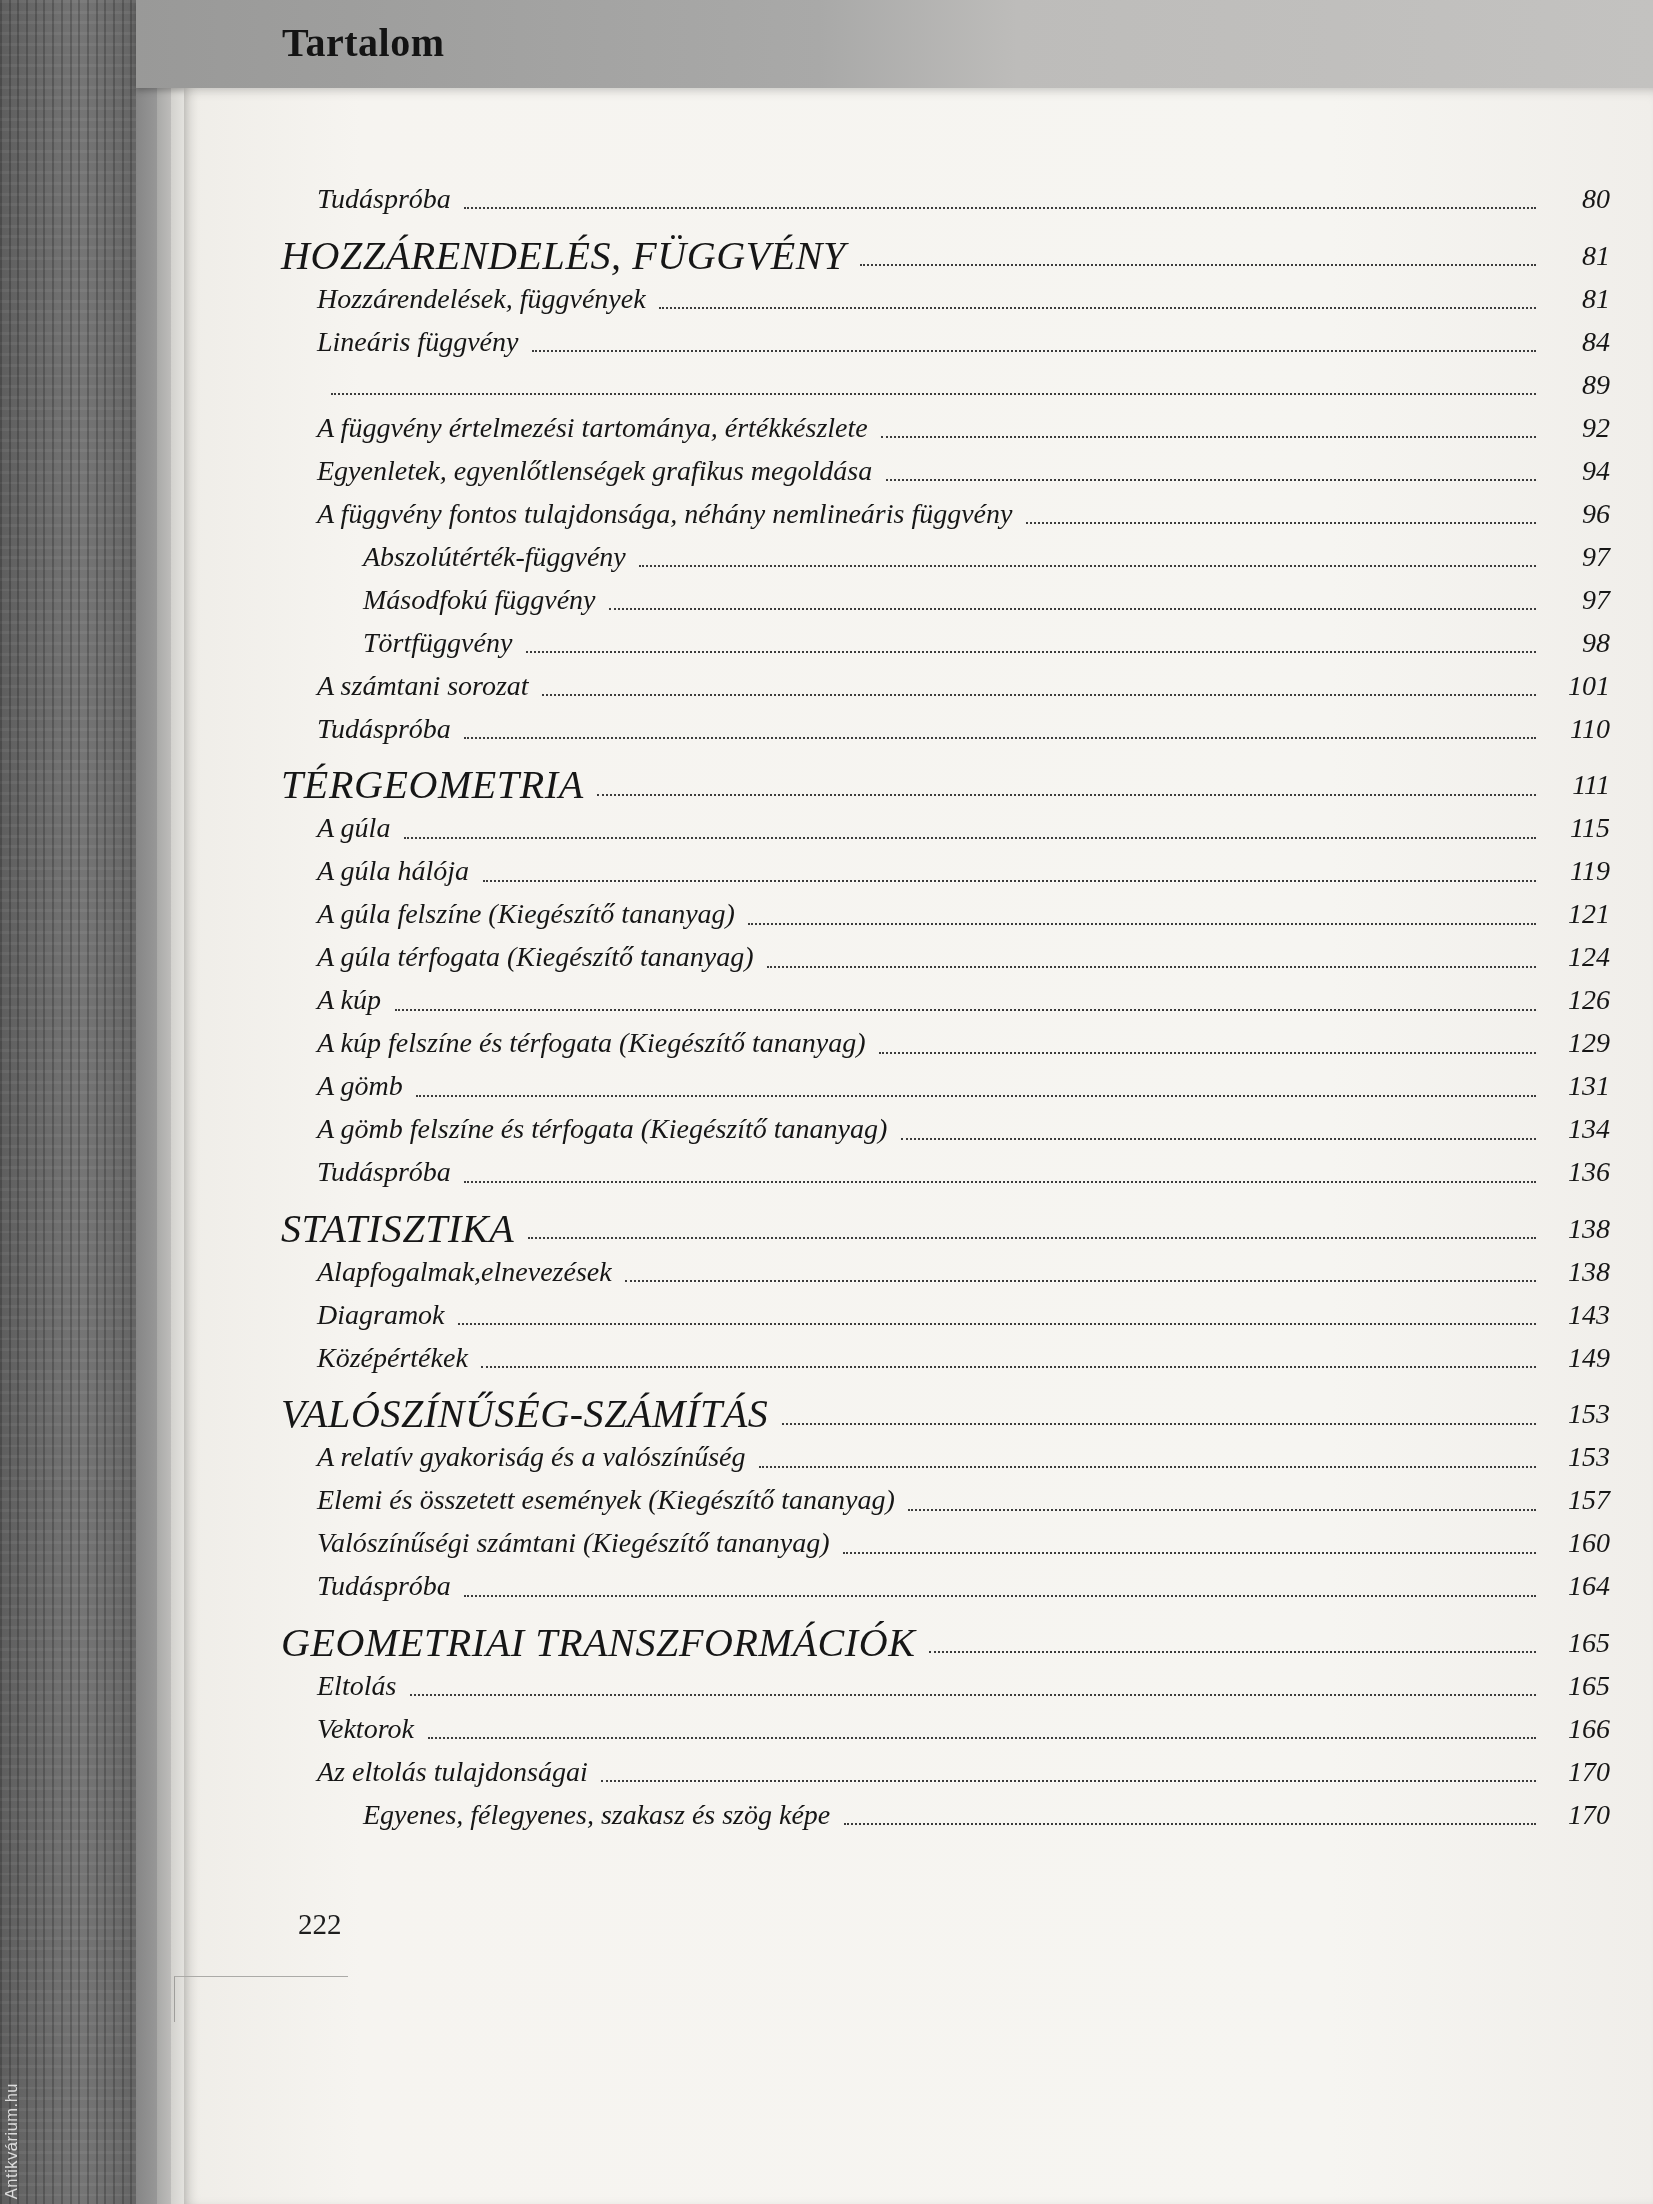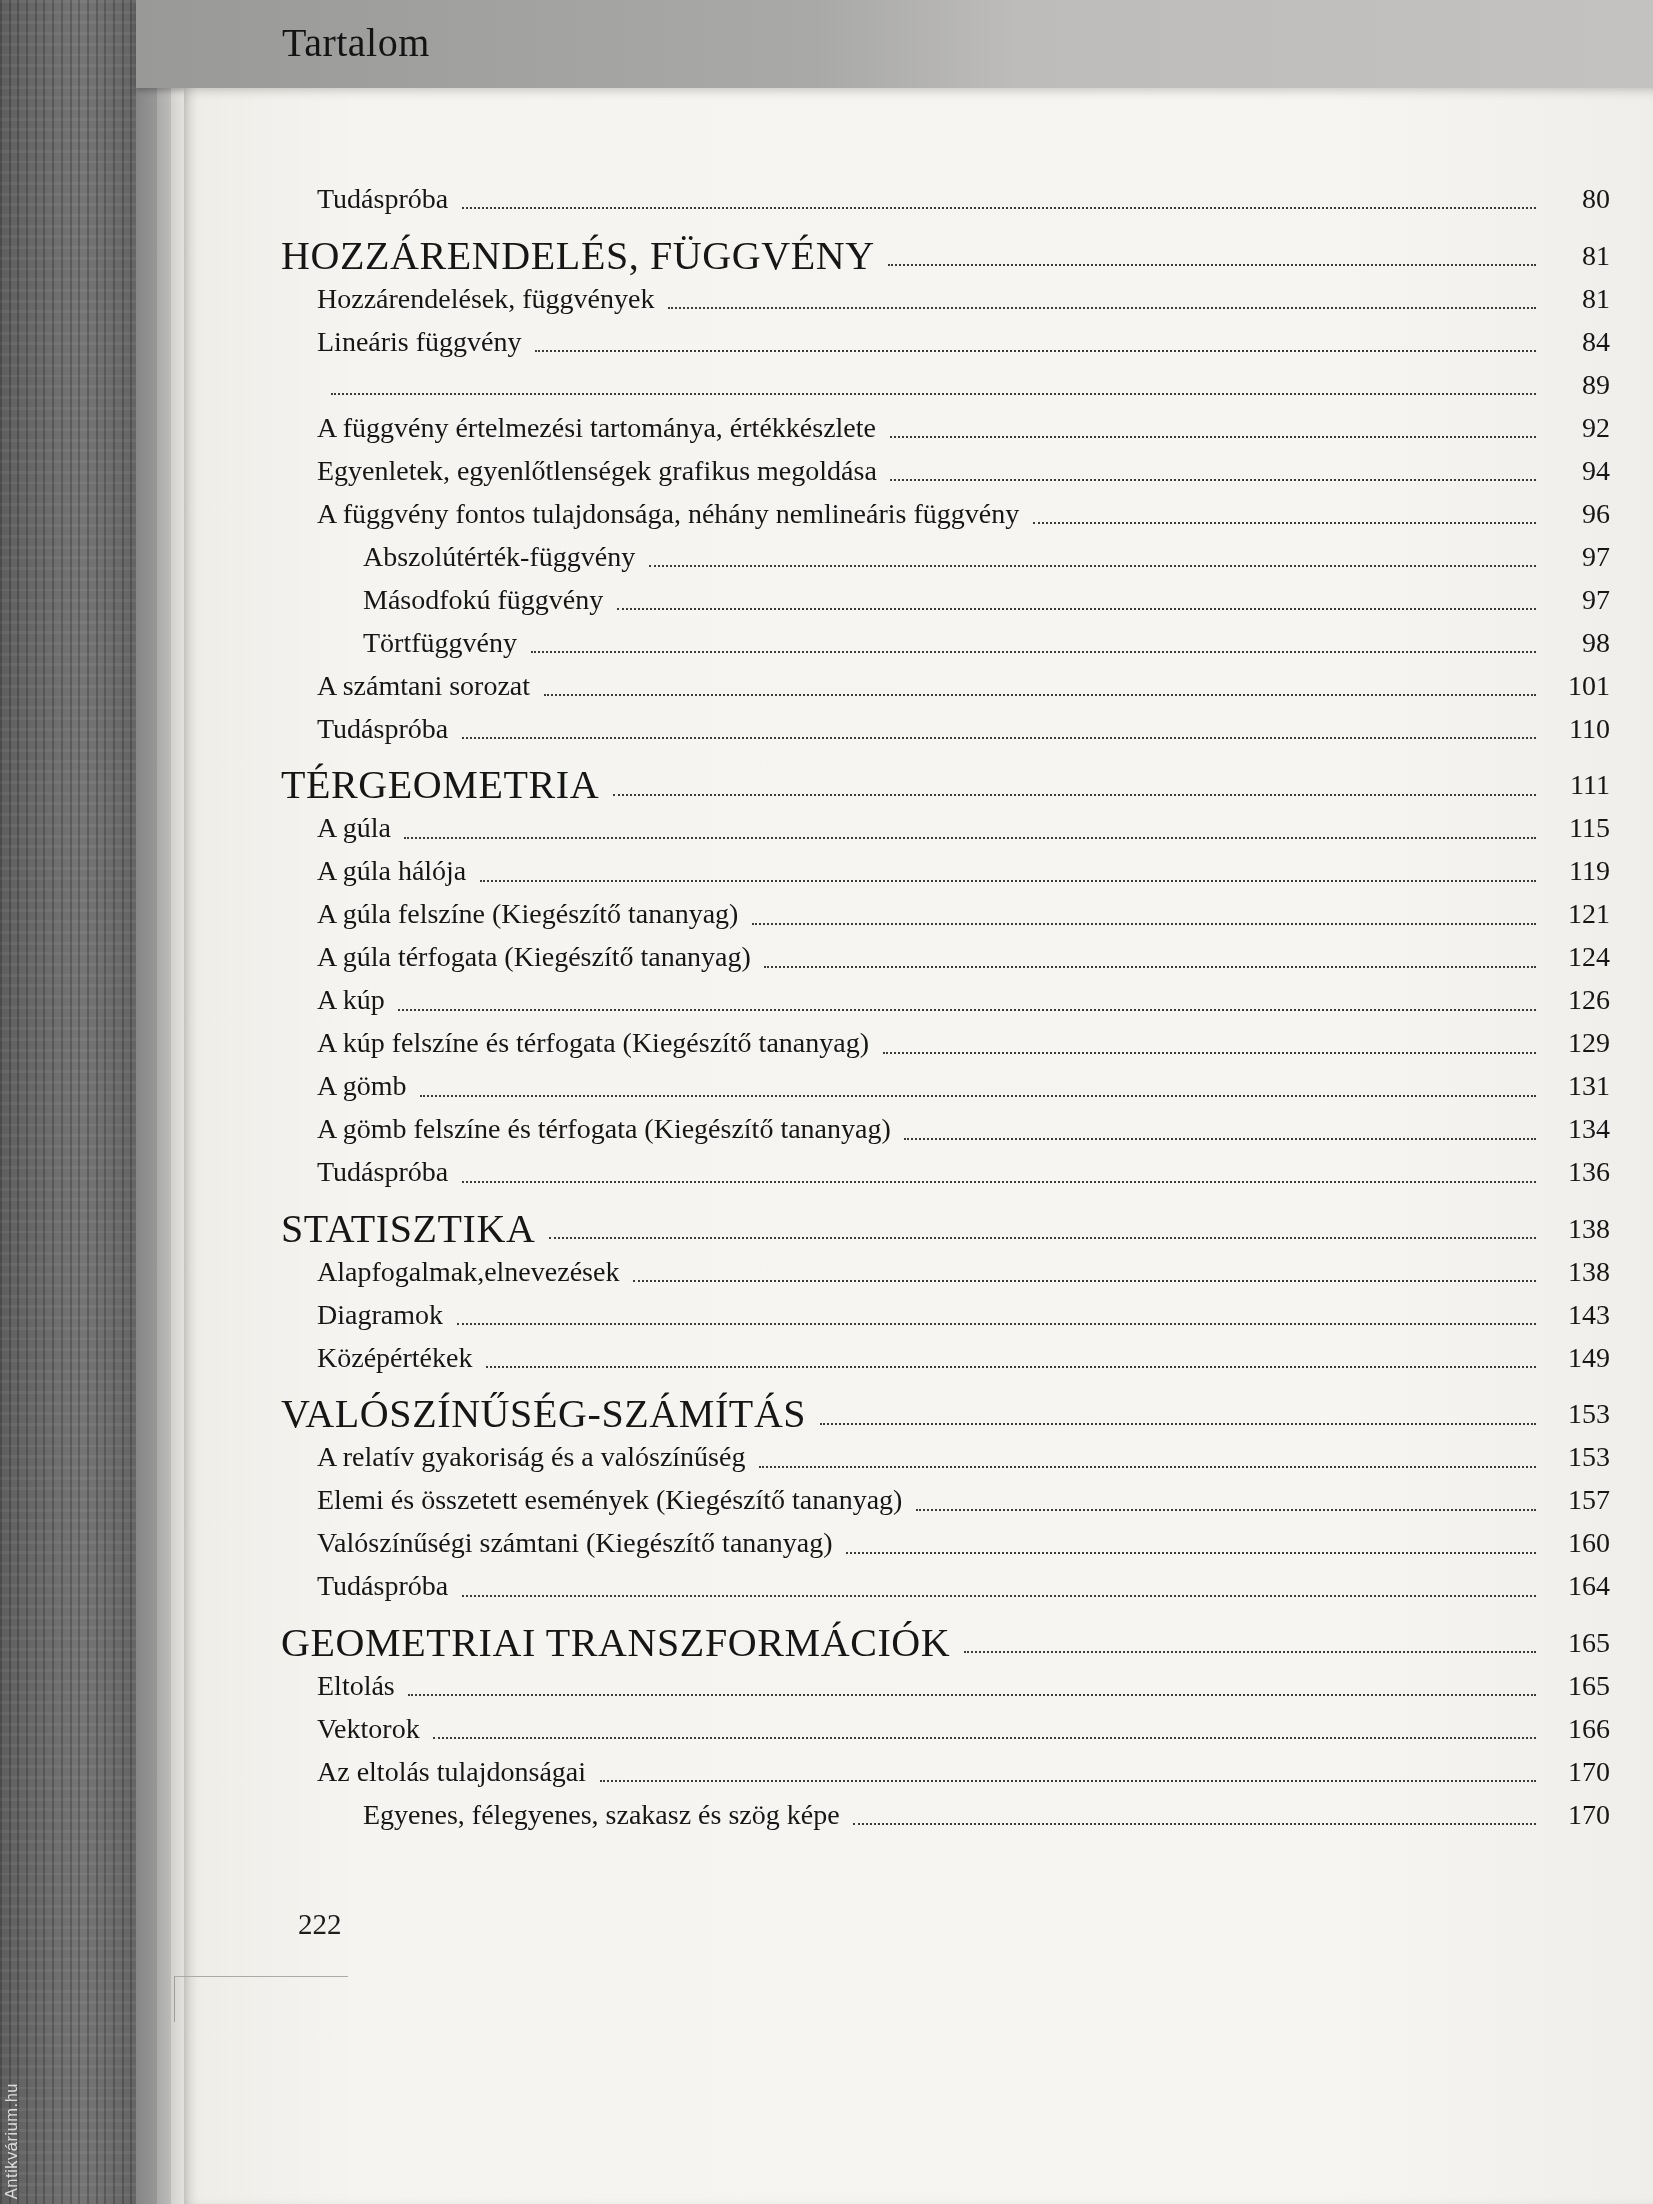--- a/index.html
+++ b/index.html
@@ -24,32 +24,32 @@
   .edge3{position:absolute;left:171px;top:0;width:13.6px;height:2205px;background:linear-gradient(90deg,#d3d2ce,#e4e3df);}
 
   
   .top-band{
     position:absolute;left:136px;top:0;width:1518px;height:88px;
     background:linear-gradient(90deg,#999998 0%,#a9a9a8 45%,#bdbcba 58%,#c3c2c0 100%);
     box-shadow:0 2.9px 5.8px rgba(0,0,0,.25);
   }
   .band-title{
     position:absolute;left:146px;top:19.4px;
-    font-size:40px;font-weight:normal;color:#141414;letter-spacing:0.5px;
+    font-size:40px;font-weight:bold;color:#141414;letter-spacing:0.5px;
   }
 
   
   .page{
     position:absolute;left:184px;top:88px;width:1469px;height:2116px;
     background:linear-gradient(90deg,#efede8 0%,#f6f4f0 12%,#f6f5f1 78%,#f0eeea 100%);
     box-shadow:inset 9.7px 0 13.6px -7.8px rgba(0,0,0,.28), inset 0 9.7px 11.6px -7.8px rgba(0,0,0,.18);
   }
 
   .toc{margin:87px 43px 0 97px;color:#161616;}
-  .toc-row{display:flex;align-items:flex-end;height:43px;}
+  .toc-row{display:flex;align-items:flex-end;height:43px;font-style:italic;}
   .toc-row.level-0{margin-top:13.6px;}
   .toc-label{white-space:nowrap;font-size:28px;line-height:39px;}
   .level-0 .toc-label{font-size:40px;letter-spacing:0.6px;}
   .level-1{padding-left:36px;}
   .level-2{padding-left:82px;}
   .toc-leader{flex:1;border-bottom:2.9px dotted #3b3b3b;margin:0 11.6px 8.7px 13.6px;min-width:29px;}
   .toc-page{min-width:62px;text-align:right;font-size:28px;line-height:39px;white-space:nowrap;}
 
   .footer-pagenum{
     position:absolute;left:89px;top:1820px;font-size:29px;color:#1d1d1d;margin-left:25px;

